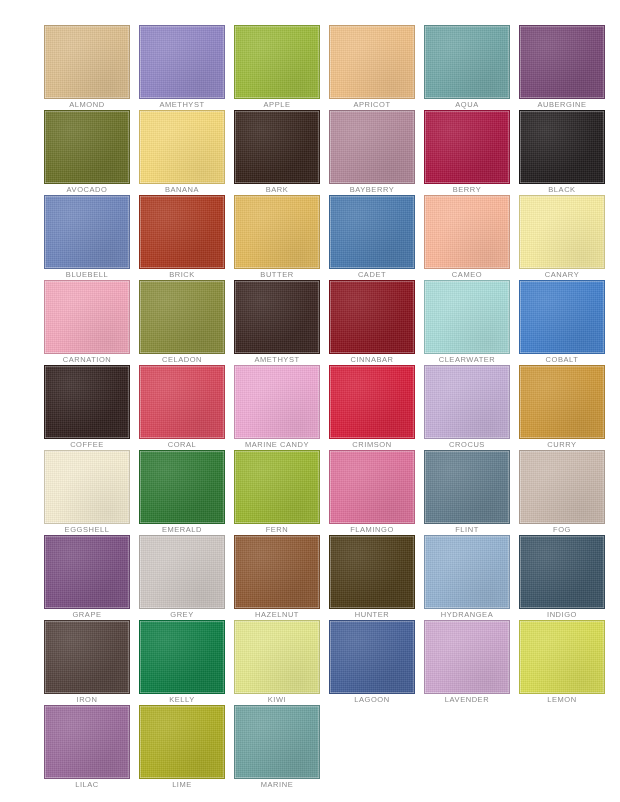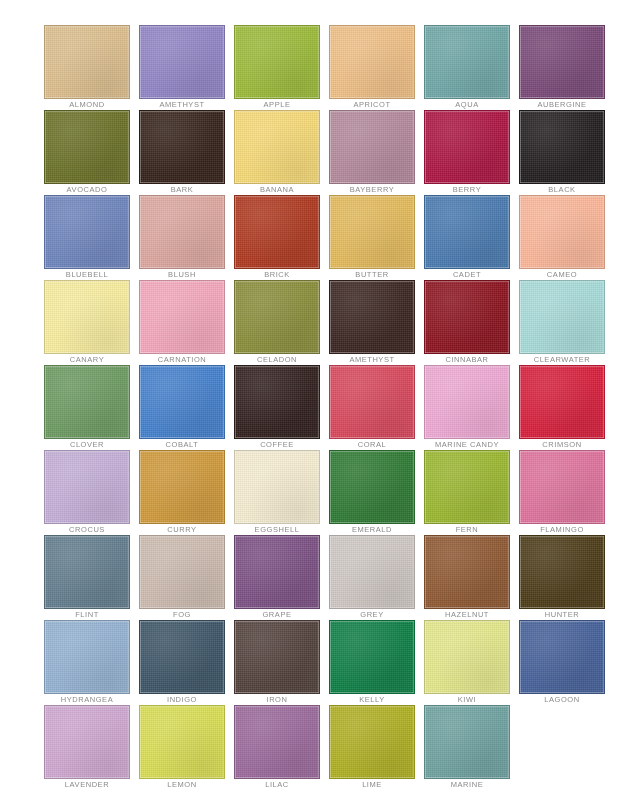--- a/index.html
+++ b/index.html
@@ -101,48 +101,44 @@
       </div>
       <div class="swatch-cell">
         <div class="swatch-chip" style="background-color: rgb(122, 74, 120);"></div>
         <span class="swatch-label">AUBERGINE</span>
       </div>
       <div class="swatch-cell">
         <div class="swatch-chip" style="background-color: rgb(107, 114, 40);"></div>
         <span class="swatch-label">AVOCADO</span>
       </div>
       <div class="swatch-cell">
+        <div class="swatch-chip" style="background-color: rgb(246, 218, 121);"></div>
+        <span class="swatch-label">BANANA</span>
+      </div>
+      <div class="swatch-cell">
         <div class="swatch-chip" style="background-color: rgb(54, 35, 27);"></div>
         <span class="swatch-label">BARK</span>
       </div>
       <div class="swatch-cell">
-        <div class="swatch-chip" style="background-color: rgb(246, 218, 121);"></div>
-        <span class="swatch-label">BANANA</span>
-      </div>
-      <div class="swatch-cell">
         <div class="swatch-chip" style="background-color: rgb(180, 138, 156);"></div>
         <span class="swatch-label">BAYBERRY</span>
       </div>
       <div class="swatch-cell">
         <div class="swatch-chip" style="background-color: rgb(172, 23, 68);"></div>
         <span class="swatch-label">BERRY</span>
       </div>
       <div class="swatch-cell">
         <div class="swatch-chip" style="background-color: rgb(35, 31, 32);"></div>
         <span class="swatch-label">BLACK</span>
       </div>
       <div class="swatch-cell">
         <div class="swatch-chip" style="background-color: rgb(111, 134, 189);"></div>
         <span class="swatch-label">BLUEBELL</span>
       </div>
       <div class="swatch-cell">
-        <div class="swatch-chip" style="background-color: rgb(221, 168, 160);"></div>
-        <span class="swatch-label">BLUSH</span>
-      </div>
-      <div class="swatch-cell">
         <div class="swatch-chip" style="background-color: rgb(174, 58, 33);"></div>
         <span class="swatch-label">BRICK</span>
       </div>
       <div class="swatch-cell">
         <div class="swatch-chip" style="background-color: rgb(228, 187, 92);"></div>
         <span class="swatch-label">BUTTER</span>
       </div>
       <div class="swatch-cell">
         <div class="swatch-chip" style="background-color: rgb(74, 123, 176);"></div>
         <span class="swatch-label">CADET</span>
@@ -167,24 +163,20 @@
         <div class="swatch-chip" style="background-color: rgb(59, 38, 34);"></div>
         <span class="swatch-label">AMETHYST</span>
       </div>
       <div class="swatch-cell">
         <div class="swatch-chip" style="background-color: rgb(140, 21, 32);"></div>
         <span class="swatch-label">CINNABAR</span>
       </div>
       <div class="swatch-cell">
         <div class="swatch-chip" style="background-color: rgb(168, 220, 217);"></div>
         <span class="swatch-label">CLEARWATER</span>
-      </div>
-      <div class="swatch-cell">
-        <div class="swatch-chip" style="background-color: rgb(109, 155, 98);"></div>
-        <span class="swatch-label">CLOVER</span>
       </div>
       <div class="swatch-cell">
         <div class="swatch-chip" style="background-color: rgb(68, 129, 205);"></div>
         <span class="swatch-label">COBALT</span>
       </div>
       <div class="swatch-cell">
         <div class="swatch-chip" style="background-color: rgb(50, 33, 31);"></div>
         <span class="swatch-label">COFFEE</span>
       </div>
       <div class="swatch-cell">

